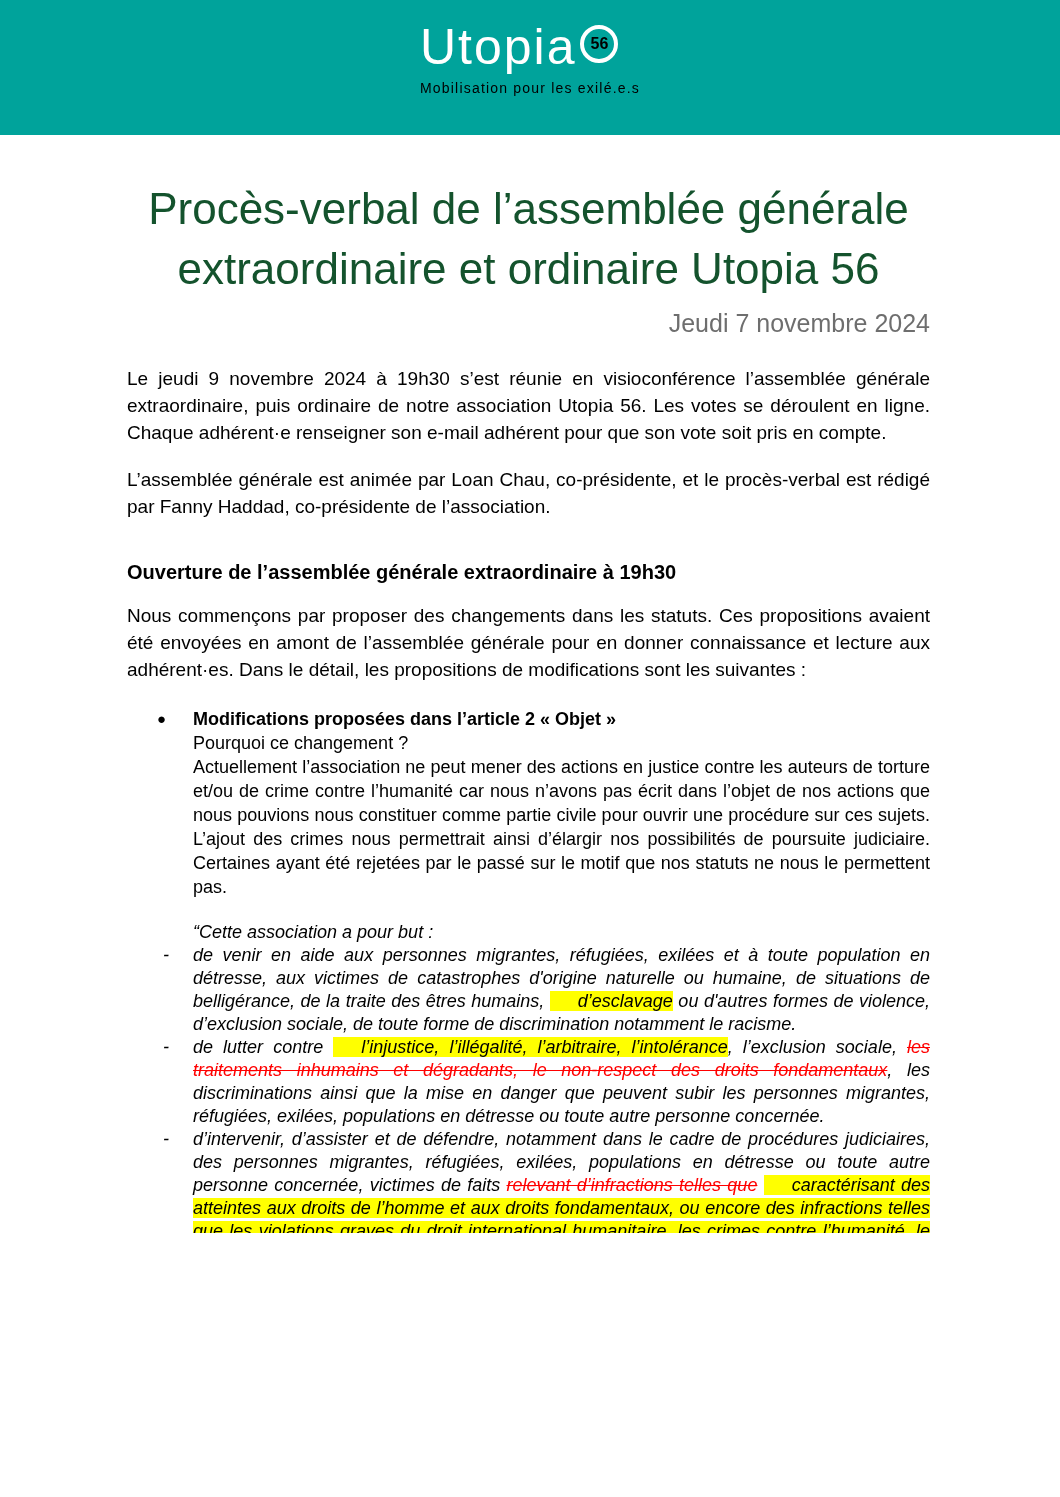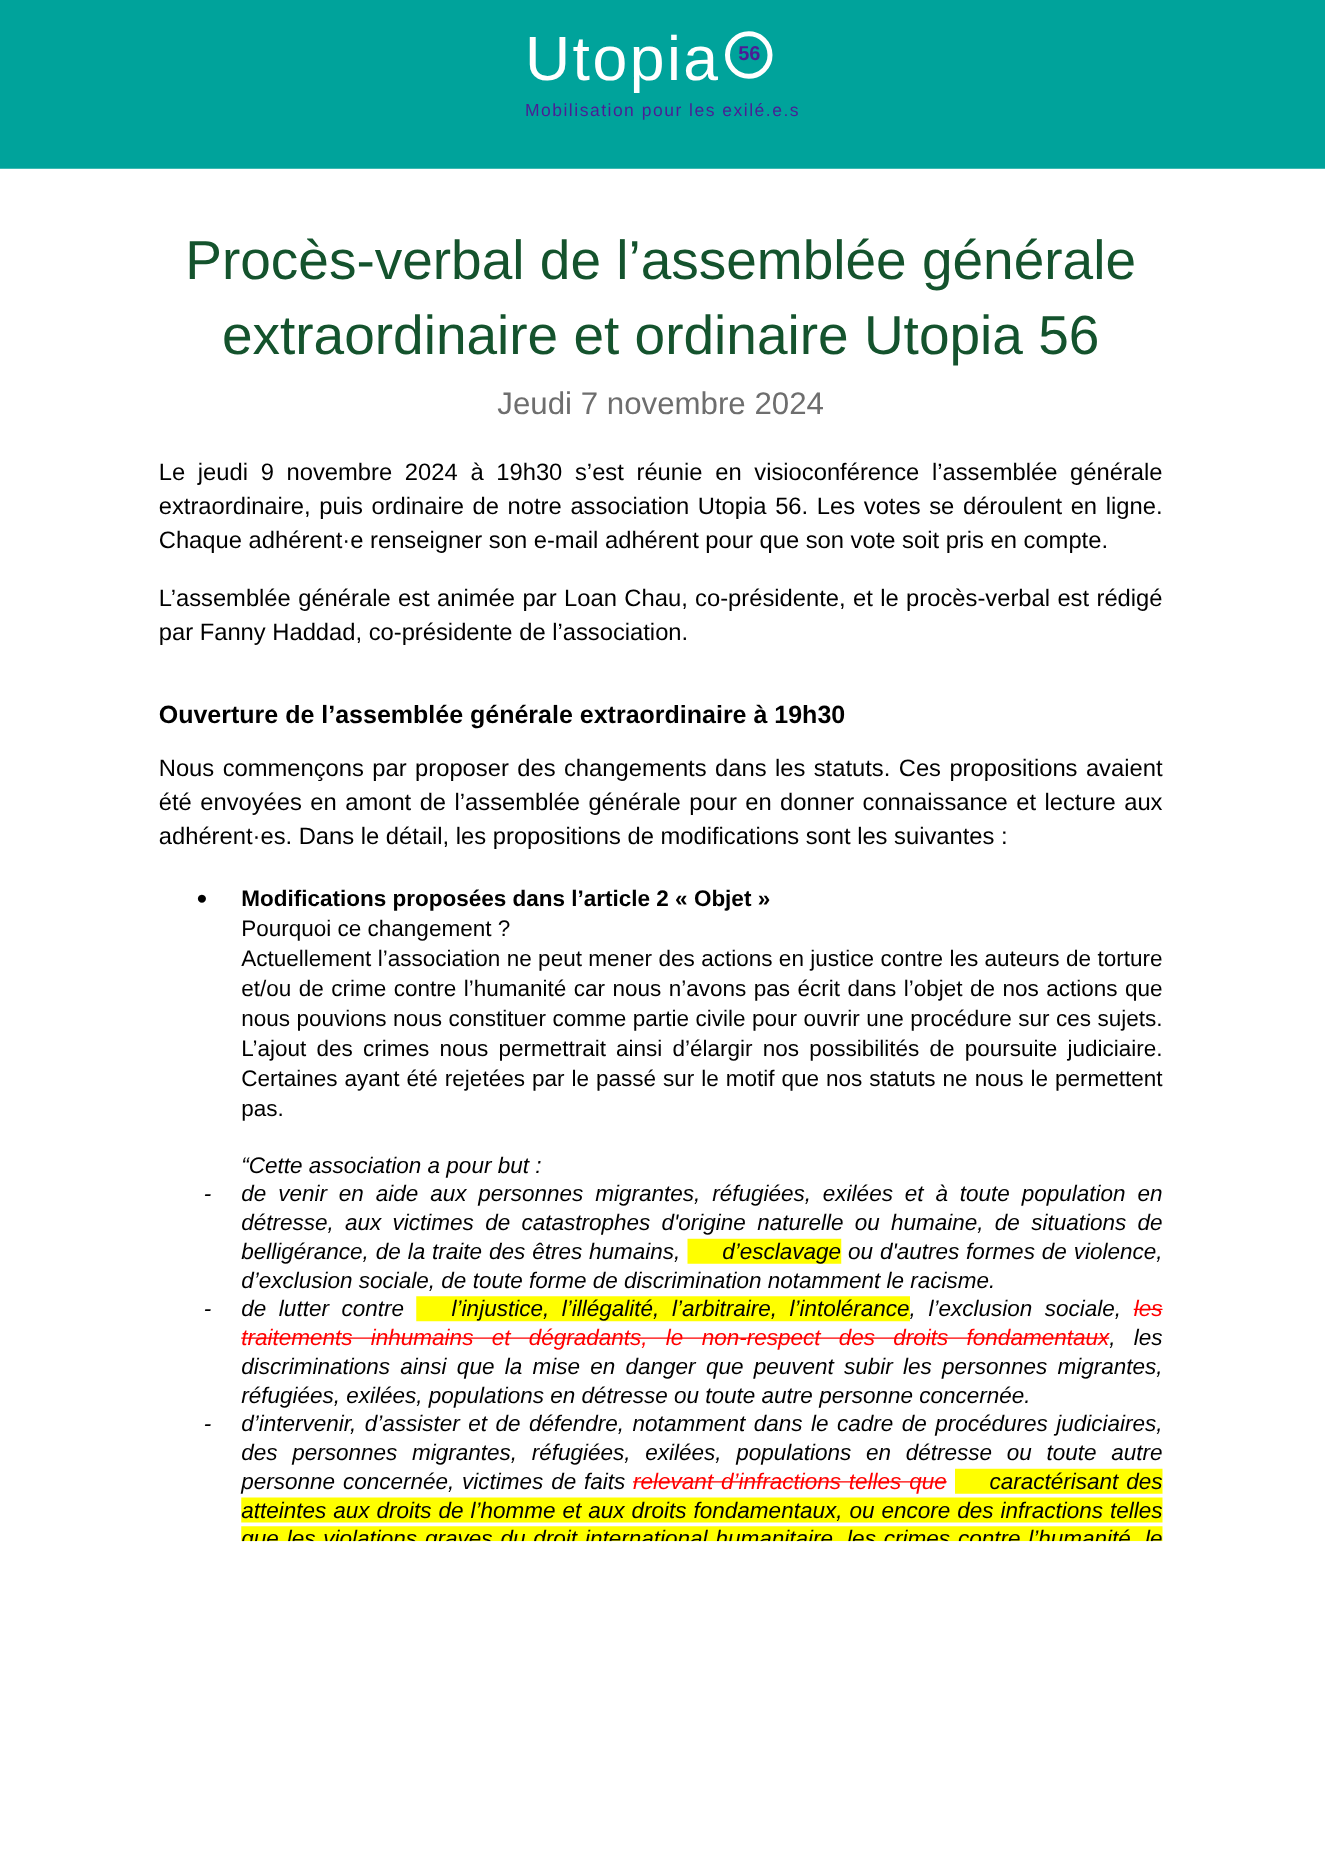--- a/index.html
+++ b/index.html
@@ -30,45 +30,45 @@
     font-size: 50px;
     font-weight: 400;
     letter-spacing: 2px;
     line-height: 1;
   }
   .logo-badge {
     width: 38px; height: 38px;
     border: 4px solid #ffffff;
     border-radius: 50%;
     display: flex; align-items: center; justify-content: center;
-    color: #4c1d95; font-size: 16px; font-weight: 700;
+    color: #000000; font-size: 16px; font-weight: 700;
     margin-left: 4px; margin-top: -6px;
     letter-spacing: 0;
   }
   .logo-tagline {
-    color: #4c1d95;
+    color: #000000;
     font-size: 14px;
     letter-spacing: 1.2px;
     margin-top: 8px;
   }
 
   
   .content { padding: 0 130px 0 127px; }
 
   .doc-title {
     margin-top: 44px;
     text-align: center;
     font-size: 44px;
     font-weight: 400;
     line-height: 60px;
     color: #14532d;
   }
   .doc-date {
     margin-top: 8px;
-    text-align: center;
+    text-align: right;
     font-size: 25px;
     color: #6E6E6E;
     line-height: 32px;
   }
 
   .body { font-size: 19px; line-height: 27px; color: #000; }
   .just { text-align: justify; }
 
   .p1 { margin-top: 26px; }
   .p2 { margin-top: 20px; }

